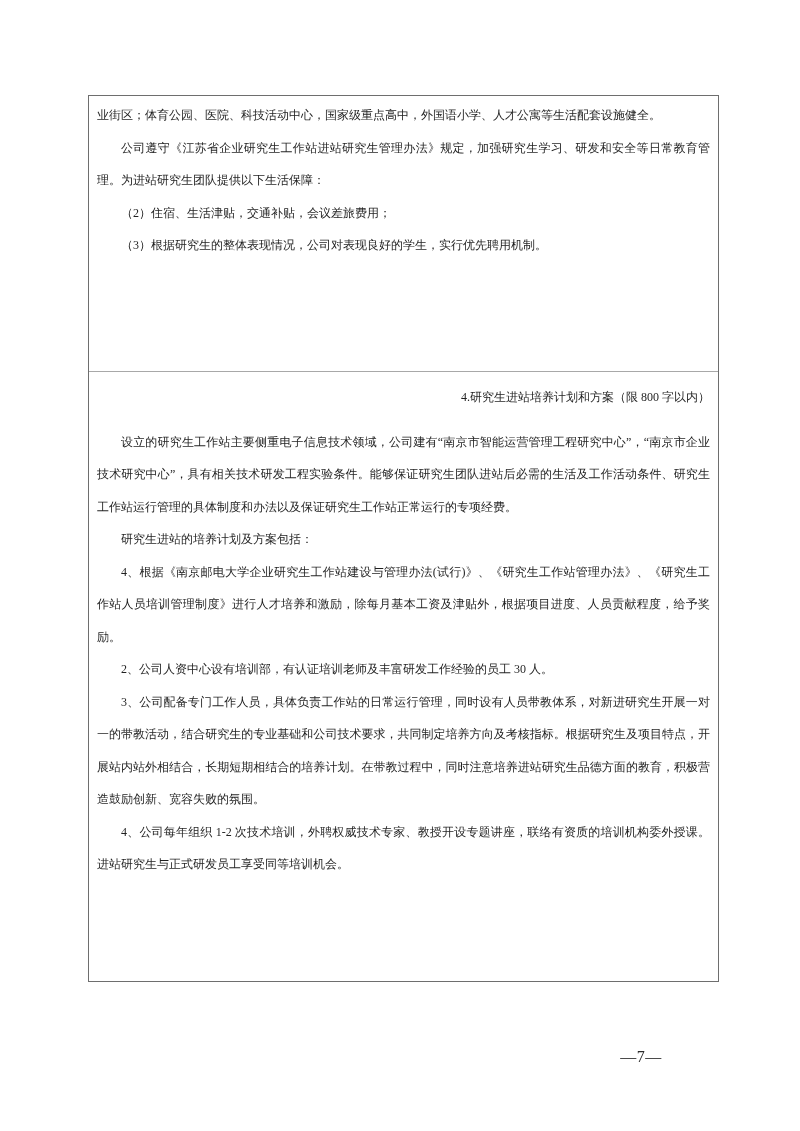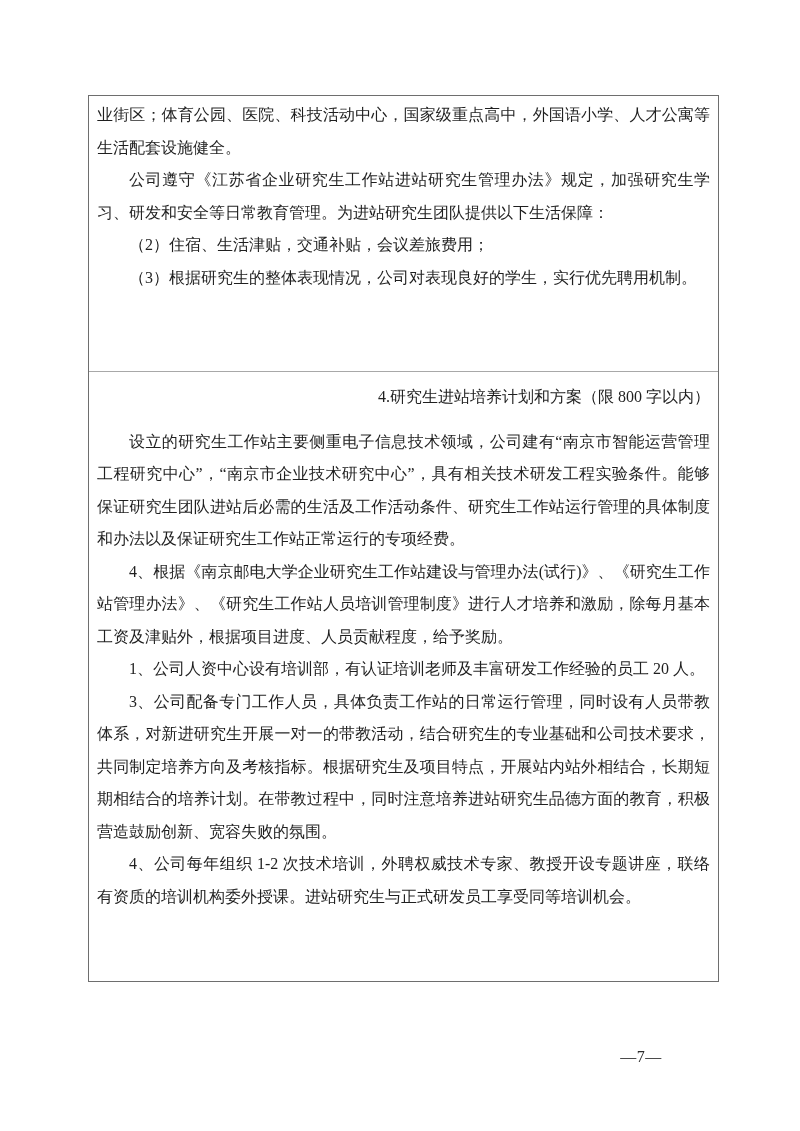--- a/index.html
+++ b/index.html
@@ -27,21 +27,21 @@
     left: 88px;
     top: 95px;
     width: 631px;
     border: 1px solid #6e6e6e;
     box-sizing: border-box;
     background: #ffffff;
   }
   .cell {
     box-sizing: border-box;
     padding: 3px 8px 0 8px;
-    font-size: 16px;
+    font-size: 12px;
     line-height: 32.5px;
     text-align: justify;
     text-justify: inter-character;
   }
   .cell-1 {
     height: 276px;
     border-bottom: 1px solid #a8a8a8;
     overflow: hidden;
   }
   .cell-2 {
@@ -80,22 +80,23 @@
     <div class="cell cell-1">
       <p>业街区；体育公园、医院、科技活动中心，国家级重点高中，外国语小学、人才公寓等生活配套设施健全。</p>
       <p class="indent">公司遵守《江苏省企业研究生工作站进站研究生管理办法》规定，加强研究生学习、研发和安全等日常教育管理。为进站研究生团队提供以下生活保障：</p>
       <p class="indent">（2）住宿、生活津贴，交通补贴，会议差旅费用；</p>
       <p class="indent">（3）根据研究生的整体表现情况，公司对表现良好的学生，实行优先聘用机制。</p>
     </div>
 
     <div class="cell cell-2">
       <p class="heading">4.研究生进站培养计划和方案（限 800 字以内）</p>
       <p class="indent">设立的研究生工作站主要侧重电子信息技术领域，公司建有“南京市智能运营管理工程研究中心”，“南京市企业技术研究中心”，具有相关技术研发工程实验条件。能够保证研究生团队进站后必需的生活及工作活动条件、研究生工作站运行管理的具体制度和办法以及保证研究生工作站正常运行的专项经费。</p>
+      <p class="indent">研究生进站的培养计划及方案包括：</p>
       <p class="indent">4、根据《南京邮电大学企业研究生工作站建设与管理办法(试行)》、《研究生工作站管理办法》、《研究生工作站人员培训管理制度》进行人才培养和激励，除每月基本工资及津贴外，根据项目进度、人员贡献程度，给予奖励。</p>
-      <p class="indent">1、公司人资中心设有培训部，有认证培训老师及丰富研发工作经验的员工 20 人。</p>
+      <p class="indent">2、公司人资中心设有培训部，有认证培训老师及丰富研发工作经验的员工 30 人。</p>
       <p class="indent">3、公司配备专门工作人员，具体负责工作站的日常运行管理，同时设有人员带教体系，对新进研究生开展一对一的带教活动，结合研究生的专业基础和公司技术要求，共同制定培养方向及考核指标。根据研究生及项目特点，开展站内站外相结合，长期短期相结合的培养计划。在带教过程中，同时注意培养进站研究生品德方面的教育，积极营造鼓励创新、宽容失败的氛围。</p>
       <p class="indent">4、公司每年组织 1-2 次技术培训，外聘权威技术专家、教授开设专题讲座，联络有资质的培训机构委外授课。进站研究生与正式研发员工享受同等培训机会。</p>
     </div>
 
   </div>
 
   <div class="page-number">—7—</div>
 
 </div>
 

